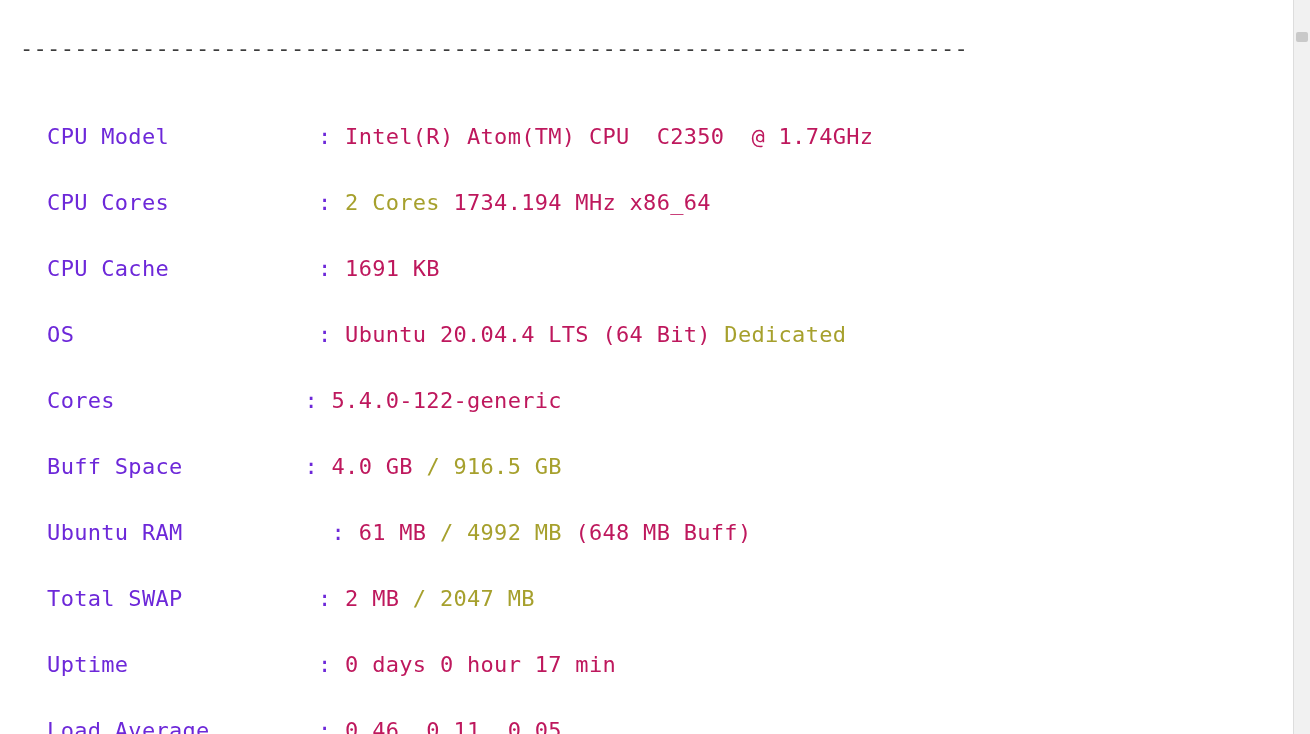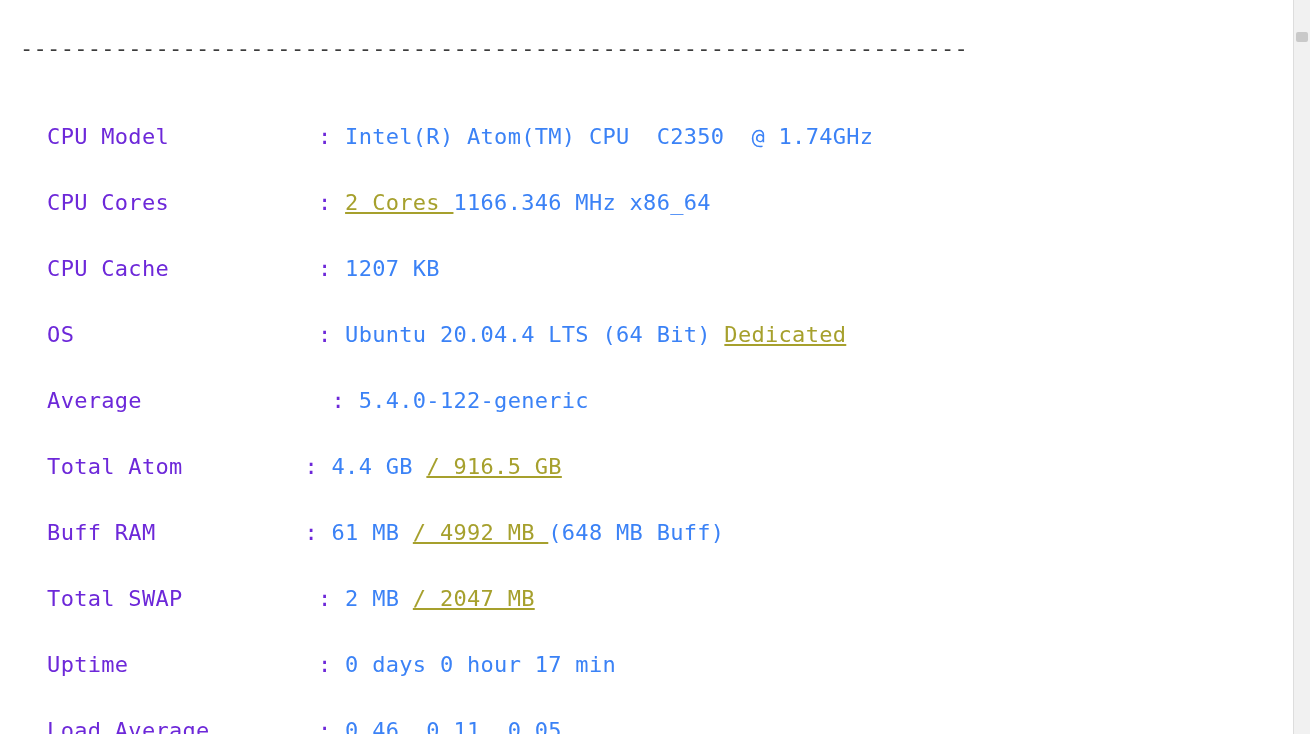--- a/index.html
+++ b/index.html
@@ -5,22 +5,22 @@
     body {
       margin: 0;
       padding: 10px 20px;
       background: #ffffff;
       font-family: "SF Mono", Menlo, Monaco, Consolas, monospace;
       font-size: 22px;
       line-height: 1.5;
       letter-spacing: 0.3px;
     }
     .c-dark   { color: #6d28d9; }
-    .c-cyan   { color: #3b82f6; text-align: right; }
-    .c-olive  { color: #a6a02d; text-decoration: underline; }
+    .c-cyan   { color: #be185d; text-align: right; }
+    .c-olive  { color: #a6a02d; }
     .divider  { color: #3b3b3b; white-space: pre; }
     .line     { white-space: pre; }
     .scroll-hint {
       position: fixed;
       top: 0;
       right: 0;
       width: 16px;
       height: 100%;
       background: #f1f1f1;
       border-left: 1px solid #ddd;
@@ -38,41 +38,41 @@
 </head>
 <body>
 
 <pre class="line divider">----------------------------------------------------------------------</pre>
 
 <div class="line">
   <span class="c-dark">CPU Model          </span><span class="c-dark"> : </span><span class="c-cyan">Intel(R) Atom(TM) CPU  C2350  @ 1.74GHz</span>
 </div>
 
 <div class="line">
-  <span class="c-dark">CPU Cores          </span><span class="c-dark"> : </span><span class="c-olive">2 Cores </span><span class="c-cyan">1166.346 MHz x86_64</span>
+  <span class="c-dark">CPU Cores          </span><span class="c-dark"> : </span><span class="c-olive">2 Cores </span><span class="c-cyan">1734.194 MHz x86_64</span>
 </div>
 
 <div class="line">
-  <span class="c-dark">CPU Cache          </span><span class="c-dark"> : </span><span class="c-cyan">1207 KB</span>
+  <span class="c-dark">CPU Cache          </span><span class="c-dark"> : </span><span class="c-cyan">1691 KB</span>
 </div>
 
 <div class="line">
   <span class="c-dark">OS                 </span><span class="c-dark"> : </span><span class="c-cyan">Ubuntu 20.04.4 LTS (64 Bit) </span><span class="c-olive">Dedicated</span>
 </div>
 
 <div class="line">
-  <span class="c-dark">Average             </span><span class="c-dark"> : </span><span class="c-cyan">5.4.0-122-generic</span>
+  <span class="c-dark">Cores             </span><span class="c-dark"> : </span><span class="c-cyan">5.4.0-122-generic</span>
 </div>
 
 <div class="line">
-  <span class="c-dark">Total Atom        </span><span class="c-dark"> : </span><span class="c-cyan">4.4 GB </span><span class="c-olive">/ 916.5 GB</span>
+  <span class="c-dark">Buff Space        </span><span class="c-dark"> : </span><span class="c-cyan">4.0 GB </span><span class="c-olive">/ 916.5 GB</span>
 </div>
 
 <div class="line">
-  <span class="c-dark">Buff RAM          </span><span class="c-dark"> : </span><span class="c-cyan">61 MB </span><span class="c-olive">/ 4992 MB </span><span class="c-cyan">(648 MB Buff)</span>
+  <span class="c-dark">Ubuntu RAM          </span><span class="c-dark"> : </span><span class="c-cyan">61 MB </span><span class="c-olive">/ 4992 MB </span><span class="c-cyan">(648 MB Buff)</span>
 </div>
 
 <div class="line">
   <span class="c-dark">Total SWAP         </span><span class="c-dark"> : </span><span class="c-cyan">2 MB </span><span class="c-olive">/ 2047 MB</span>
 </div>
 
 <div class="line">
   <span class="c-dark">Uptime             </span><span class="c-dark"> : </span><span class="c-cyan">0 days 0 hour 17 min</span>
 </div>
 

